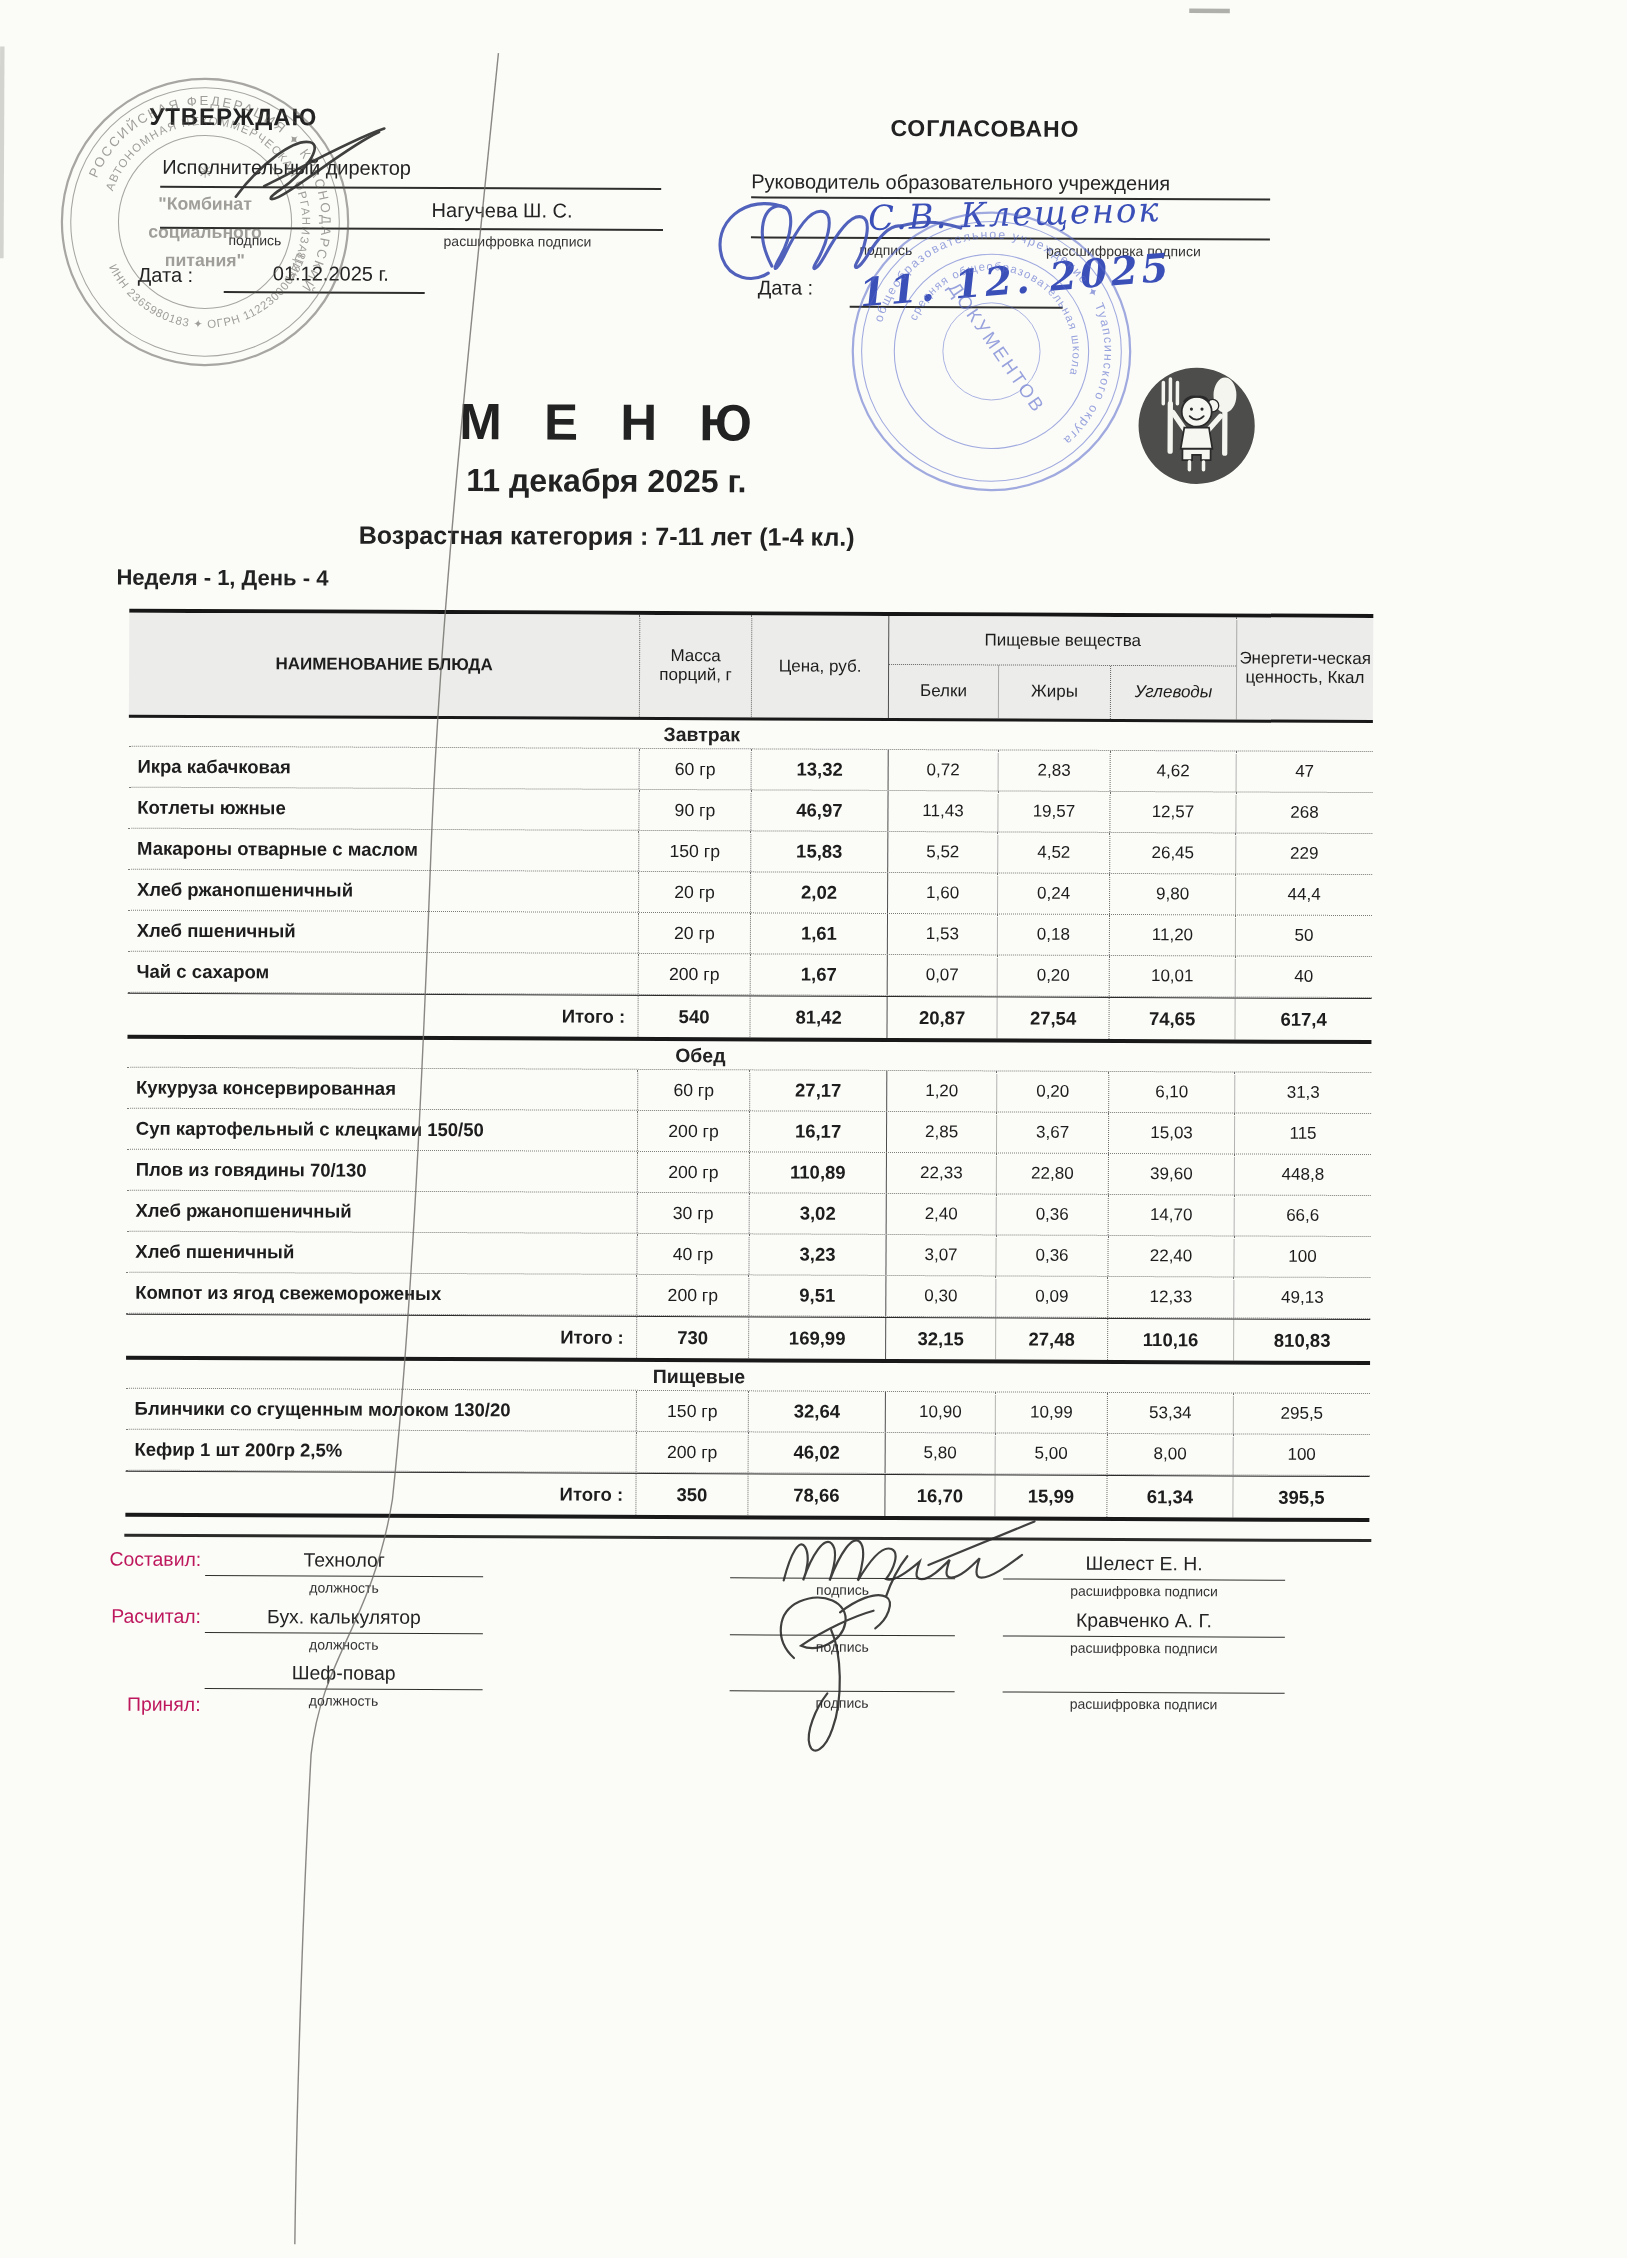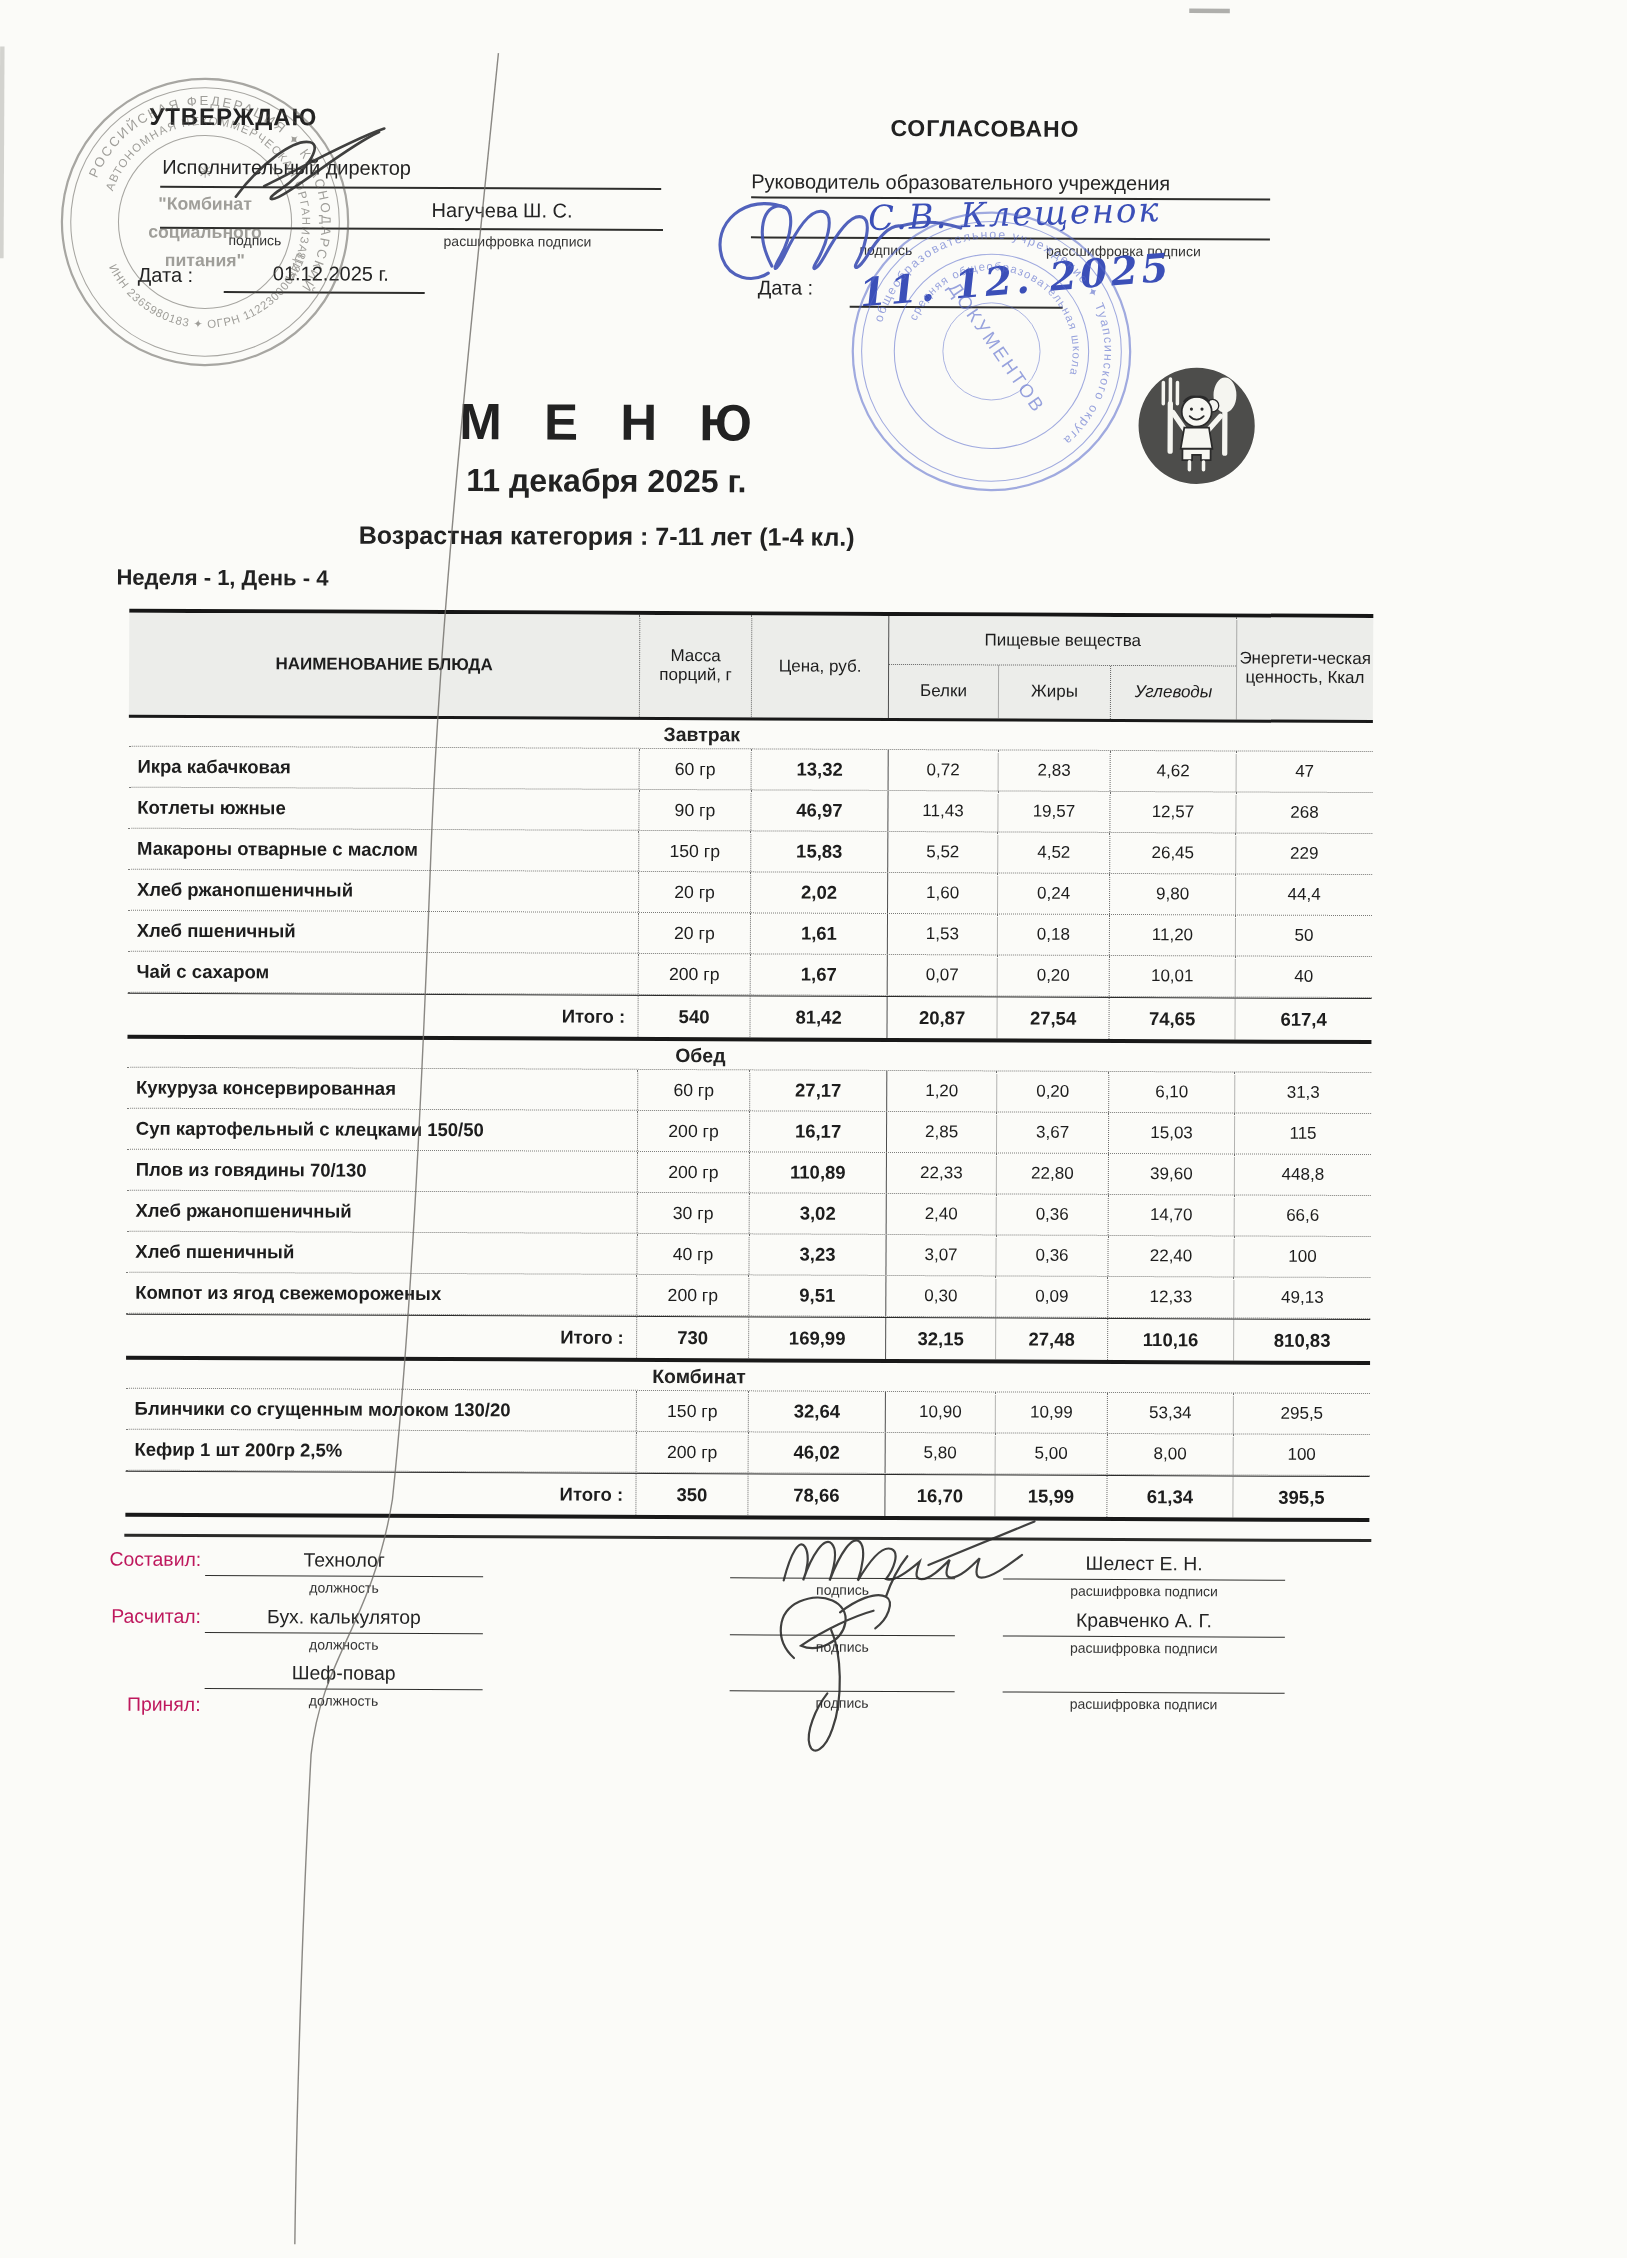--- a/index.html
+++ b/index.html
@@ -301,21 +301,21 @@
           <div class="trow total-row">
             <div class="cell c-name">Итого :</div>
             <div class="cell c-mass">730</div>
             <div class="cell c-price">169,99</div>
             <div class="cell c-protein">32,15</div>
             <div class="cell c-fat">27,48</div>
             <div class="cell c-carbs">110,16</div>
             <div class="cell c-kcal">810,83</div>
           </div>
           <div class="section-row">
-            <div class="section-title">Комбинат</div>
+            <div class="section-title">Пищевые</div>
           </div>
           <div class="trow data-row">
             <div class="cell c-name">Блинчики со сгущенным молоком 130/20</div>
             <div class="cell c-mass">150 гр</div>
             <div class="cell c-price">32,64</div>
             <div class="cell c-protein">10,90</div>
             <div class="cell c-fat">10,99</div>
             <div class="cell c-carbs">53,34</div>
             <div class="cell c-kcal">295,5</div>
           </div>

